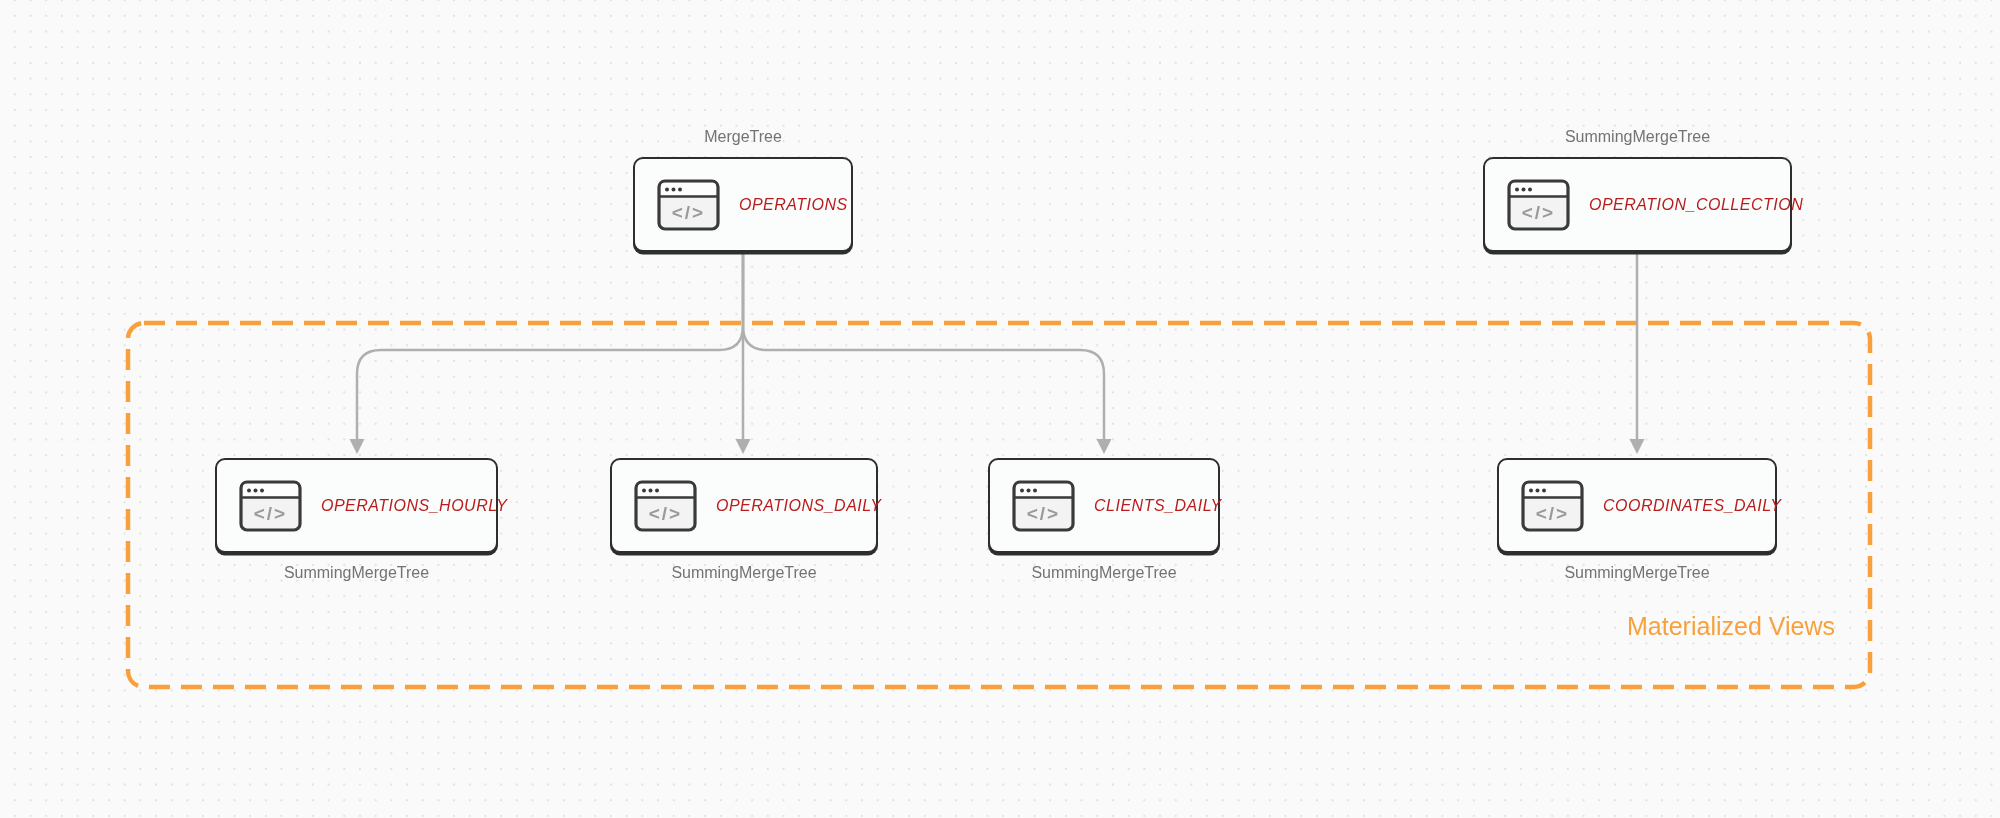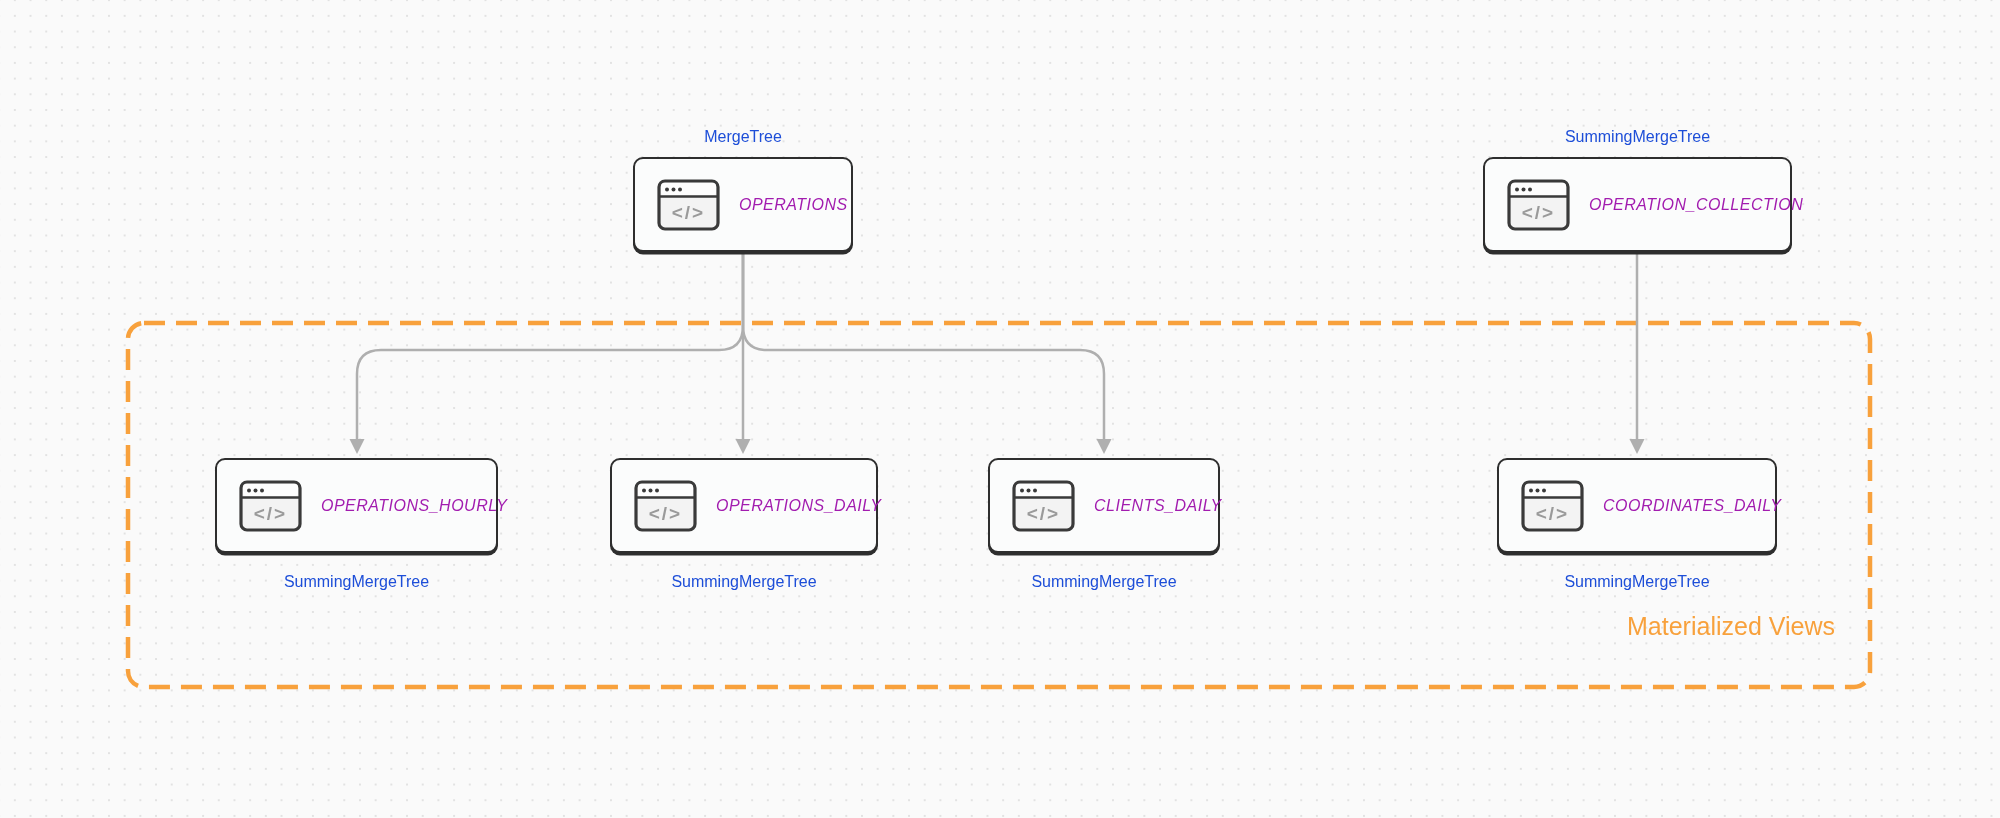--- a/index.html
+++ b/index.html
@@ -21,27 +21,27 @@
     position:absolute;z-index:2;
     display:flex;align-items:center;gap:19px;
     padding-left:22px;box-sizing:border-box;
     background:#fbfcfc;
     border:2.5px solid #2e2e2e;
     border-radius:10px;
     box-shadow:0 2.5px 0 #2e2e2e;
   }
   .engine-label{
     position:absolute;left:0;right:0;text-align:center;
-    font-size:16px;color:#1d4ed8;white-space:nowrap;margin-top:9px;
+    font-size:16px;color:#737373;white-space:nowrap;
   }
   .engine-above{bottom:calc(100% + 13px);}
   .engine-below{top:calc(100% + 13px);}
   .node-name{
     font-style:italic;font-size:16px;letter-spacing:0.5px;
-    color:#a21caf;white-space:nowrap;
+    color:#b91c1c;white-space:nowrap;
   }
   .icon{display:inline-flex;flex-shrink:0;}
   .group-label{
     position:absolute;z-index:2;
     left:1731px;top:612px;transform:translateX(-50%);
     font-size:25px;font-weight:500;color:#F8A13C;white-space:nowrap;
   }
 </style>
 </head>
 <body>

